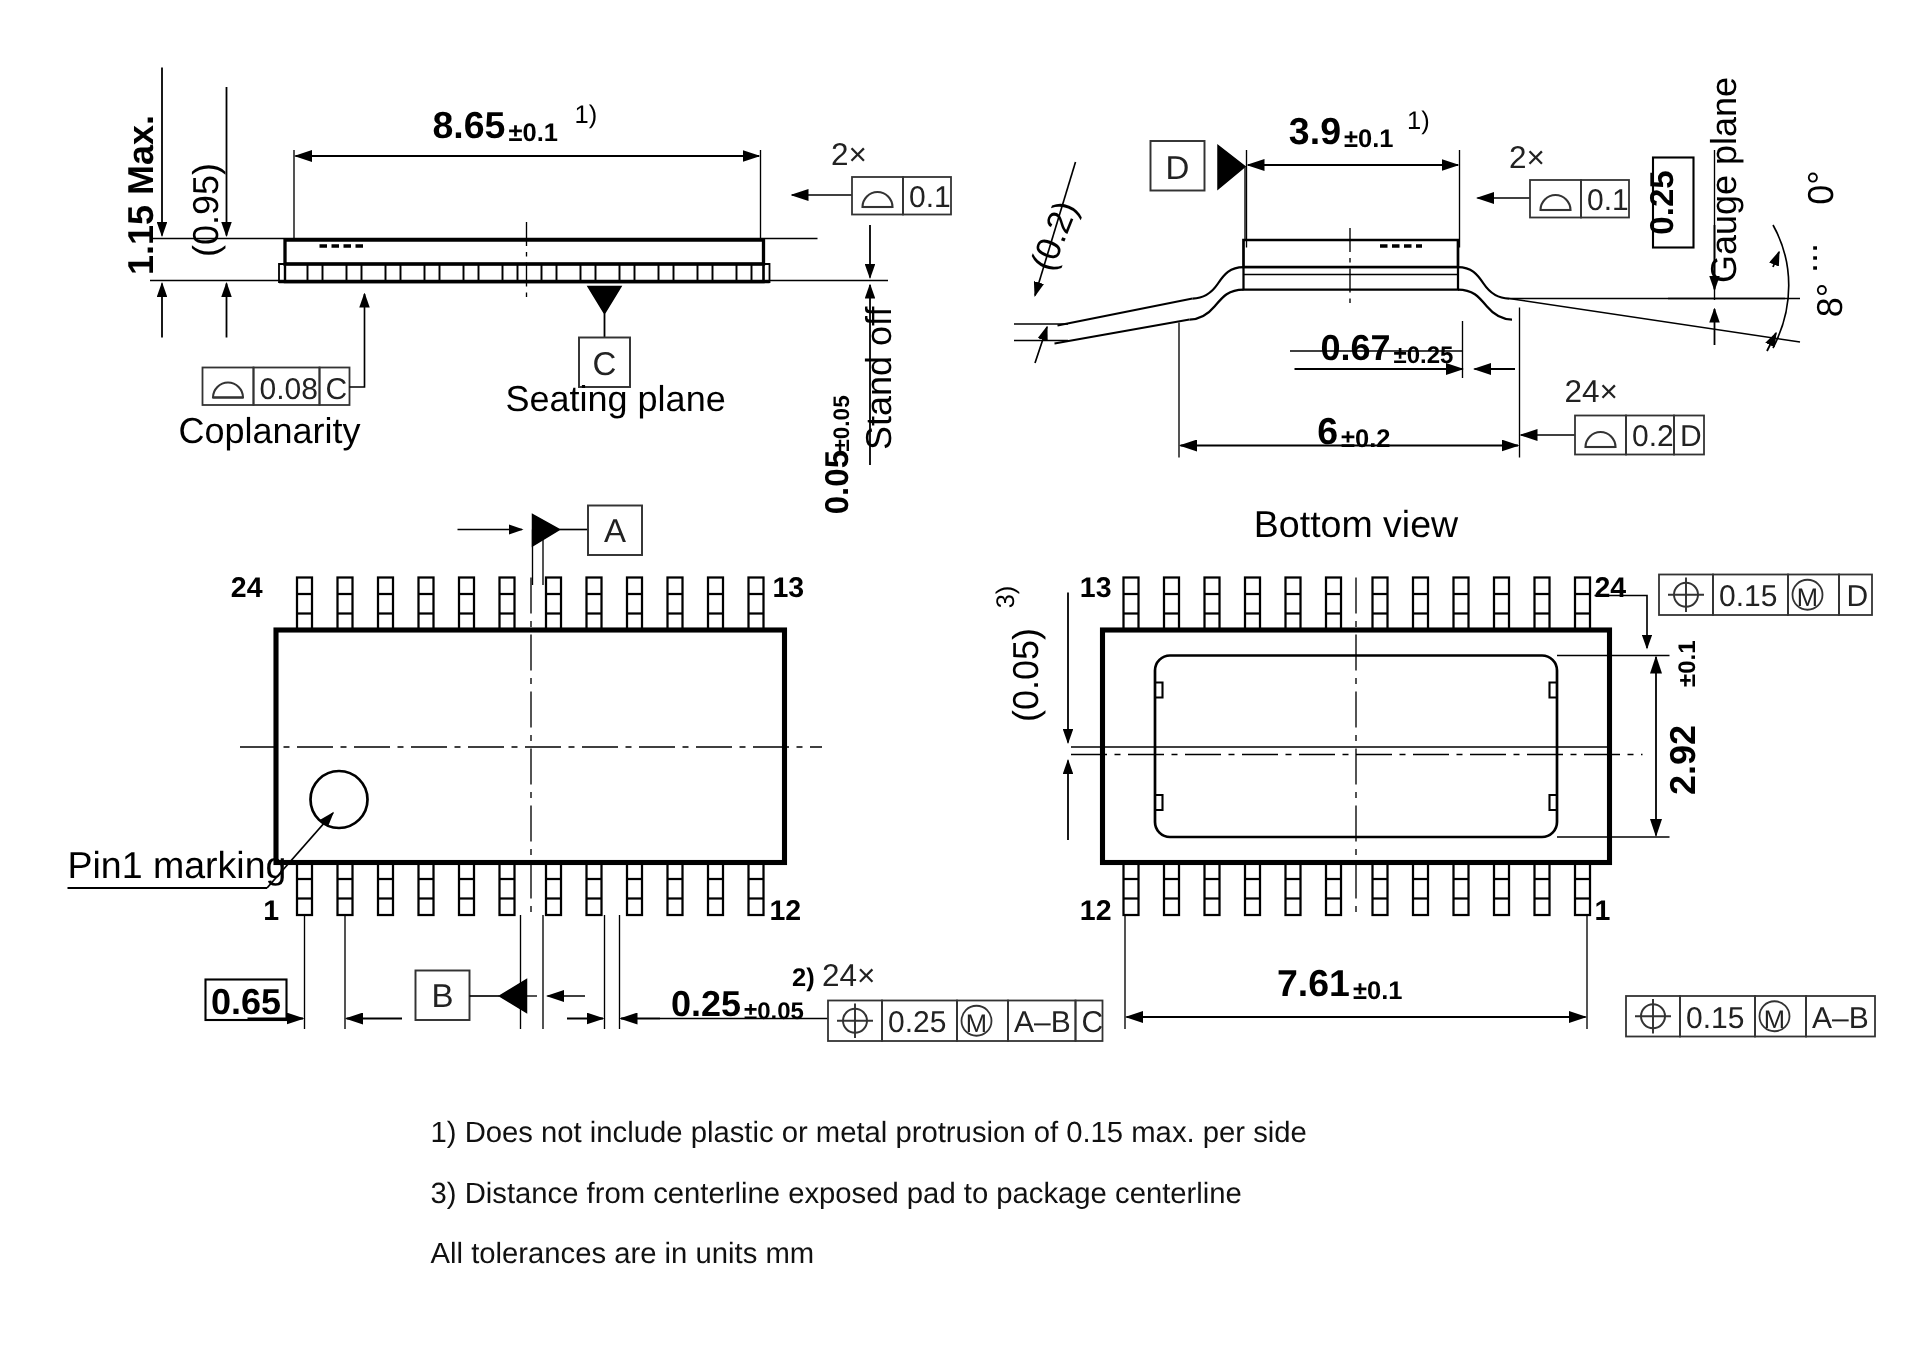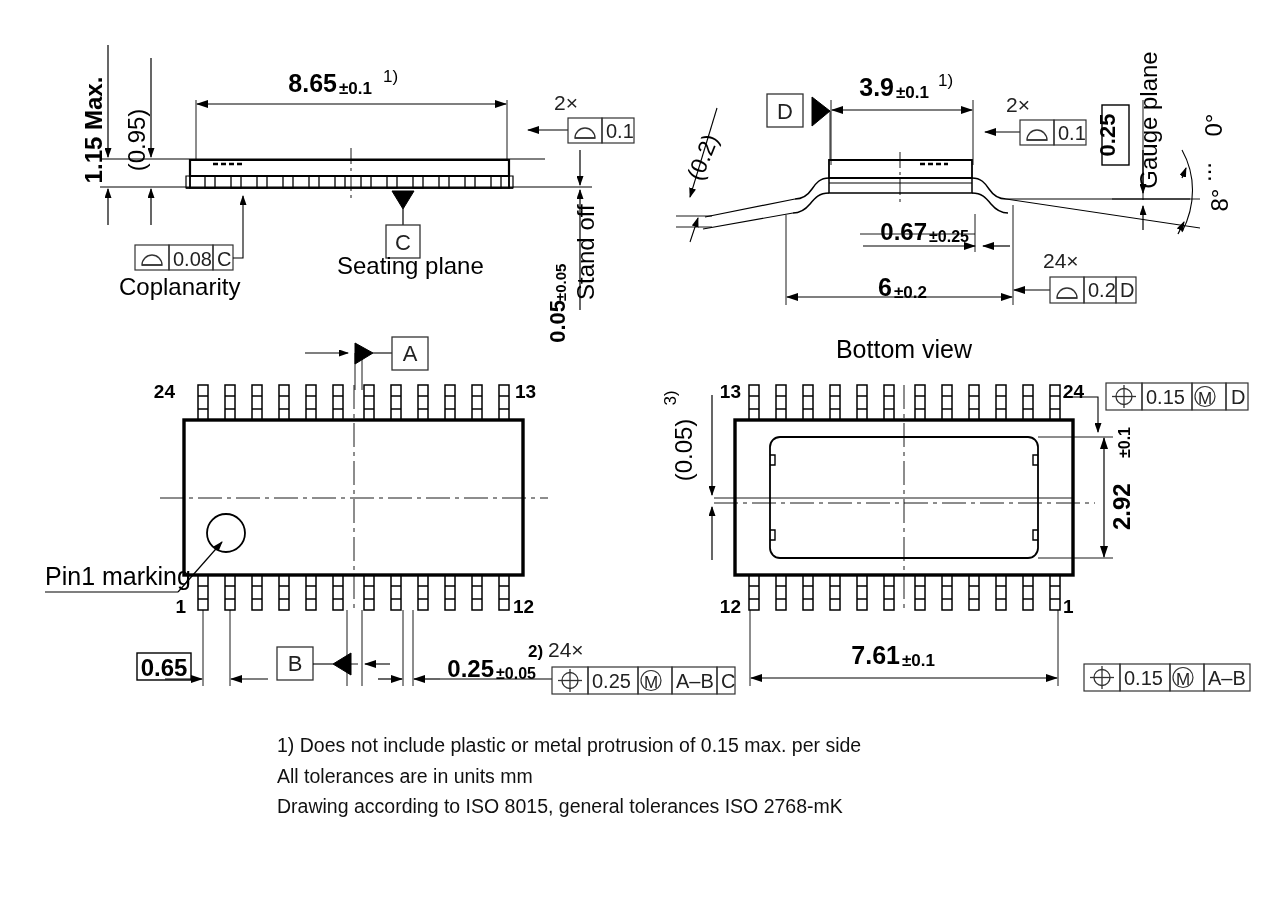--- a/index.html
+++ b/index.html
@@ -11,21 +11,21 @@
   }
   #root{position:absolute;inset:0;}
   svg.drawing{position:absolute;left:0;top:0;width:1280px;height:905px;}
 
   .notes{
     position:absolute;left:272px;top:728px;width:760px;
     font-size:19.5px;line-height:25.5px;color:#111;
     font-family:"Liberation Sans","DejaVu Sans",sans-serif;
     white-space:nowrap;
   }
-  .notes div{padding:0;margin:5px;}
+  .notes div{padding:0;margin:15px;}
   .proj-sym{display:inline-block;vertical-align:-3px;}
 </style>
 </head>
 <body>
 
 <div id="root">
 
 <svg class="drawing" viewBox="0 0 1280 905">
   <defs>
     <marker id="arrR" markerWidth="12" markerHeight="8" refX="11" refY="4" orient="auto" markerUnits="userSpaceOnUse">
@@ -625,17 +625,17 @@
   <text x="1205" y="404" text-anchor="middle" font-family="Liberation Sans, sans-serif" font-size="17" fill="#222">M</text>
   <text x="1231" y="404" font-family="Liberation Sans, sans-serif" font-size="20" fill="#222">D</text>
 
   <text x="1124" y="685" font-family="Liberation Sans, sans-serif" font-size="20" fill="#222">0.15</text>
   <text x="1183" y="685" text-anchor="middle" font-family="Liberation Sans, sans-serif" font-size="17" fill="#222">M</text>
   <text x="1208" y="685" font-family="Liberation Sans, sans-serif" font-size="20" fill="#222">A–B</text>
 </svg>
 
 <div class="notes">
   <div>1) Does not include plastic or metal protrusion of 0.15 max. per side</div>
+  <div>3) Distance from centerline exposed pad to package centerline</div>
   <div>All tolerances are in units mm</div>
-  <div>Drawing according to ISO 8015, general tolerances ISO 2768-mK</div>
 </div>
 
 </div>
 
 </body></html>

